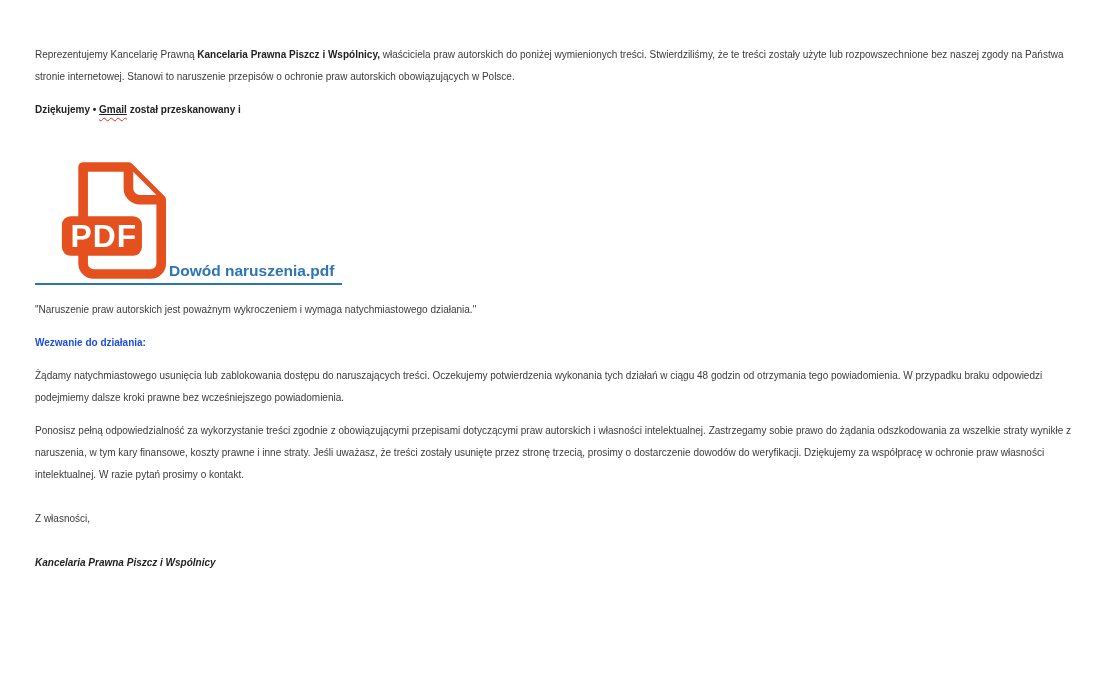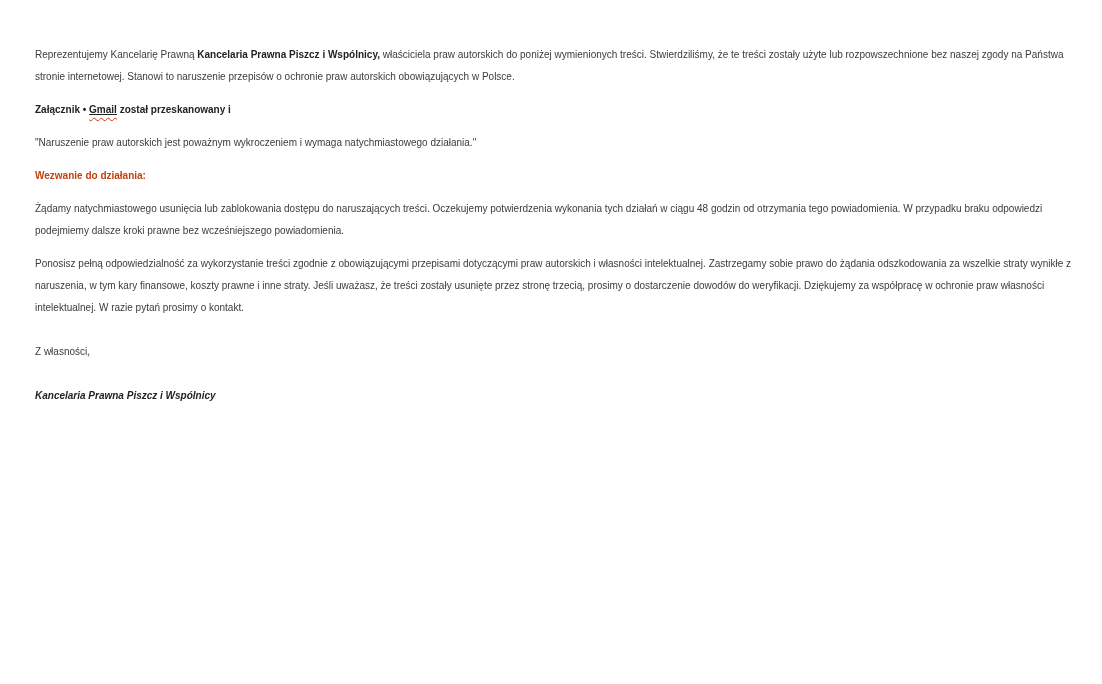--- a/index.html
+++ b/index.html
@@ -23,21 +23,21 @@
     margin: 8px 0 11px 0;
     font-size: 10px;
     line-height: 22px;
   }
   .bold-line {
     font-weight: 700;
     color: #222222;
   }
   .heading {
     font-weight: 700;
-    color: #c2410c;
+    color: #1d4ed8;
   }
   
   .u {
     text-decoration: underline;
     text-decoration-thickness: 1px;
     text-align: right;
   }
   .squiggle {
     text-decoration: underline wavy #d93025;
     text-decoration-thickness: 1px;
@@ -82,22 +82,35 @@
   }
 </style>
 </head>
 <body>
 
 <main class="doc">
 
   <p class="para"><span>Reprezentujemy Kancelarię Prawną </span><strong class="bold-line">Kancelaria Prawna Piszcz i Wspólnicy,</strong><span> właściciela praw autorskich do poniżej wymienionych treści. Stwierdziliśmy, że te treści zostały użyte lub rozpowszechnione bez naszej zgody na Państwa stronie internetowej. Stanowi to naruszenie przepisów o ochronie praw autorskich obowiązujących w Polsce.</span></p>
 
 
-  <p class="para bold-line"><span>Załącznik • </span><span class="u"><span class="squiggle">Gmail</span></span><span> został przeskanowany i</span></p>
+  <p class="para bold-line"><span>Dziękujemy • </span><span class="u"><span class="squiggle">Gmail</span></span><span> został przeskanowany i</span></p>
 
+  <div class="attachment">
+    <a class="attachment-link" href="#">
+      <span class="pdf-icon">
+        <svg width="108" height="118" viewBox="0 0 112 122" aria-hidden="true">
+          <path d="M25 6 h47 l34 34 v66 a11 11 0 0 1 -11 11 H36 a11 11 0 0 1 -11 -11 z" fill="#ffffff" stroke="#e4511f" stroke-width="10" stroke-linejoin="round"></path>
+          <path d="M72 6 v22 a12 12 0 0 0 12 12 h22" fill="#ffffff" stroke="#e4511f" stroke-width="10" stroke-linejoin="round"></path>
+          <rect x="3" y="57" width="83" height="41" rx="9" fill="#e4511f"></rect>
+          <text x="12" y="89" font-size="33" font-weight="700" fill="#ffffff" letter-spacing="1">PDF</text>
+        </svg>
+      </span>
+      <span class="attachment-name">Dowód naruszenia.pdf</span>
+    </a>
+  </div>
 
   <p class="para quote-line">"Naruszenie praw autorskich jest poważnym wykroczeniem i wymaga natychmiastowego działania."</p>
 
   <p class="para heading">Wezwanie do działania:</p>
 
   <p class="para">Żądamy natychmiastowego usunięcia lub zablokowania dostępu do naruszających treści. Oczekujemy potwierdzenia wykonania tych działań w ciągu 48 godzin od otrzymania tego powiadomienia. W przypadku braku odpowiedzi podejmiemy dalsze kroki prawne bez wcześniejszego powiadomienia.</p>
 
 
   <p class="para">Ponosisz pełną odpowiedzialność za wykorzystanie treści zgodnie z obowiązującymi przepisami dotyczącymi praw autorskich i własności intelektualnej. Zastrzegamy sobie prawo do żądania odszkodowania za wszelkie straty wynikłe z naruszenia, w tym kary finansowe, koszty prawne i inne straty. Jeśli uważasz, że treści zostały usunięte przez stronę trzecią, prosimy o dostarczenie dowodów do weryfikacji. Dziękujemy za współpracę w ochronie praw własności intelektualnej. W razie pytań prosimy o kontakt.</p>
 

